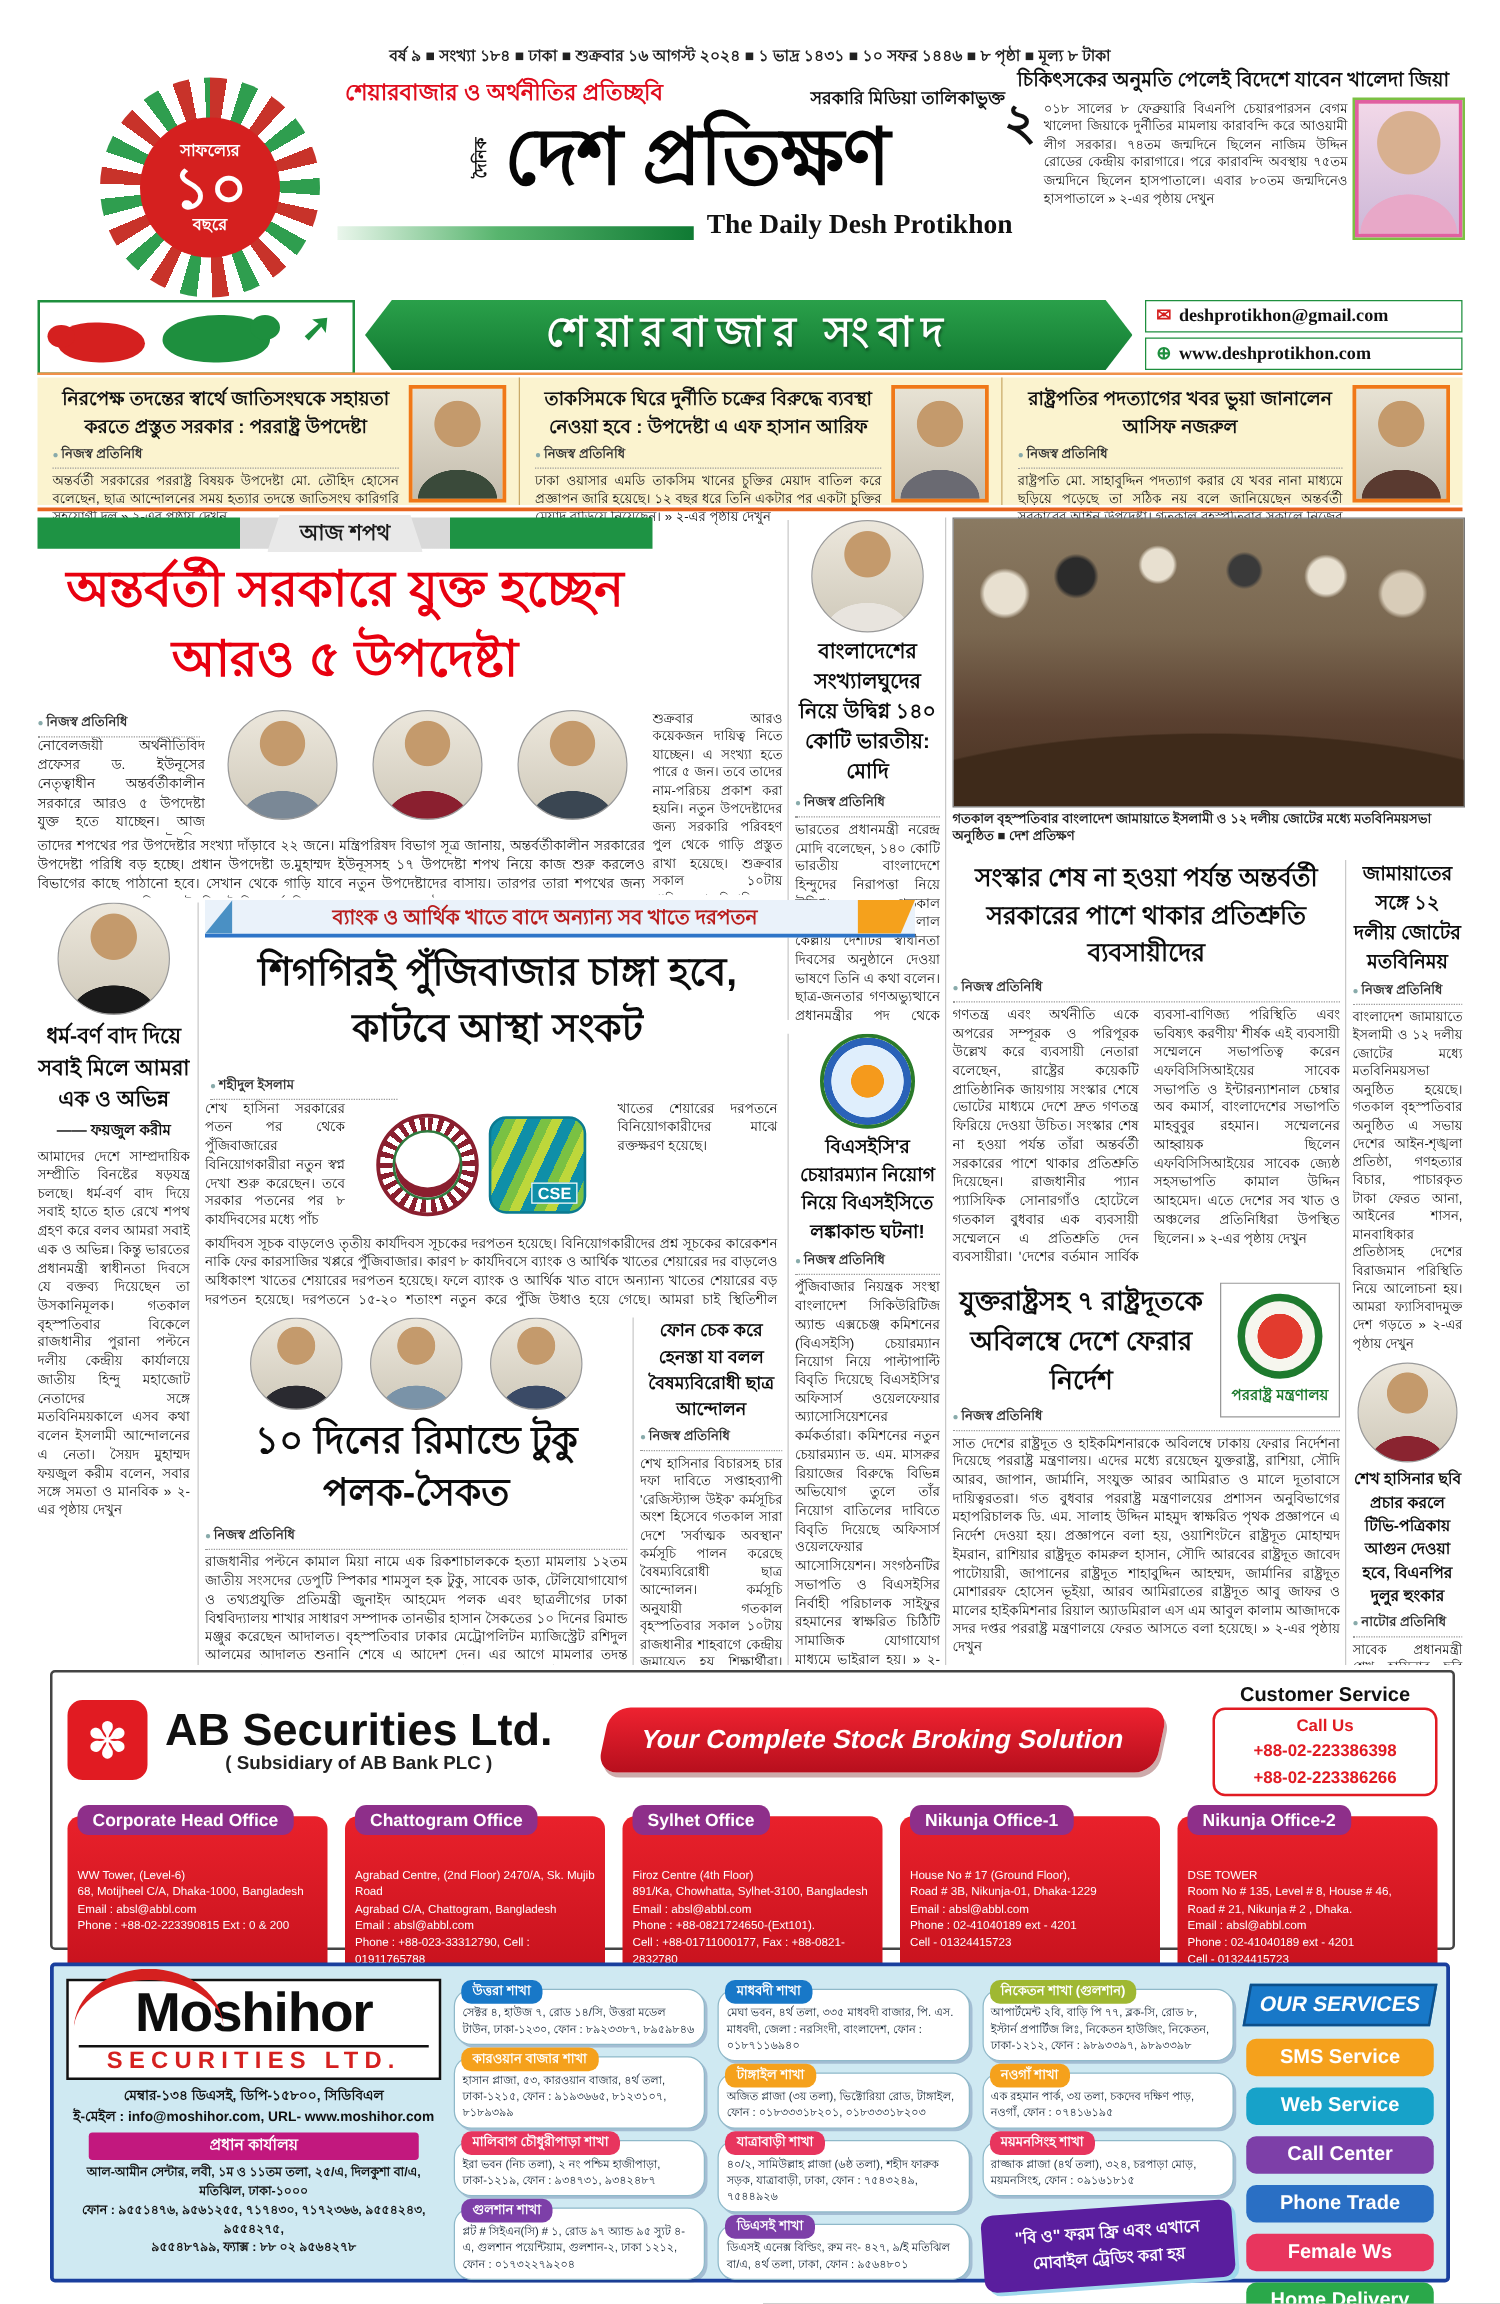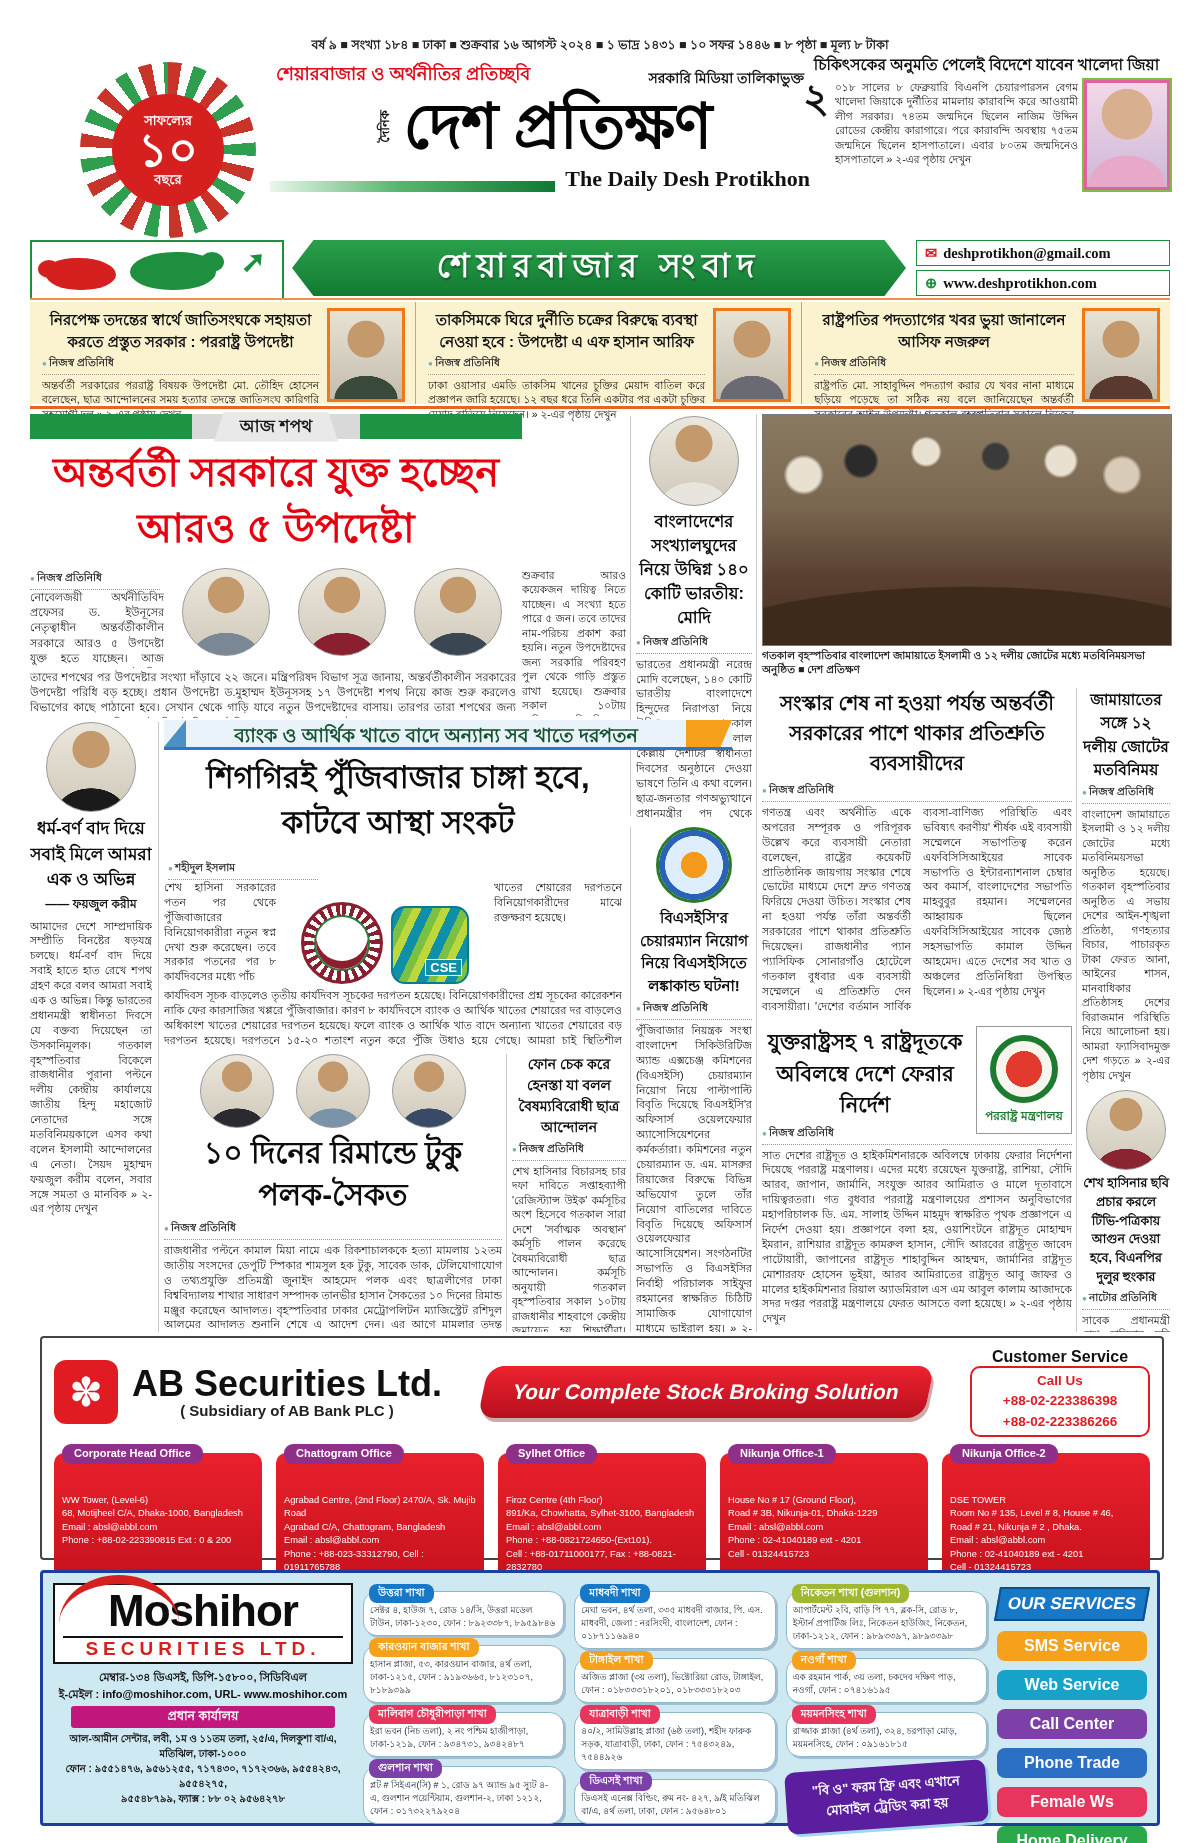--- a/index.html
+++ b/index.html
@@ -60,21 +60,21 @@
   .kickerbar{background:linear-gradient(90deg,#1e9344 0 33%,#d9d9d9 33% 67%,#1e9344 67%);
     display:flex;align-items:center;justify-content:center;}
   .kickerbar span{font-size:17px;font-weight:800;color:#1a1a1a;background:#e9e9e9;padding:1px 26px;
     clip-path:polygon(8% 0,92% 0,100% 100%,0 100%);}
   .lead-head{color:#e8000f;font-size:40px;font-weight:900;line-height:1.4;}
   .sec-head{font-weight:800;color:#0c0c0c;}
   
   .mkicker{display:flex;align-items:stretch;border-bottom:3px solid #2e75c8;background:#eaf2fa;}
   .mkicker .wedgeL{width:22px;background:#4a90c4;clip-path:polygon(0 100%,100% 0,100% 100%);}
   .mkicker .wedgeR{width:46px;background:#f5a11c;clip-path:polygon(0 0,100% 0,75% 100%,0 100%);margin-left:auto;}
-  .mkicker .t{font-size:19px;font-weight:900;color:#14532d;padding:1px 10px;white-space:nowrap;border-radius:13px;}
+  .mkicker .t{font-size:16px;font-weight:900;color:#b91c1c;padding:1px 10px;white-space:nowrap;border-radius:13px;}
   
   .dse{width:76px;height:76px;border-radius:50%;border:3px solid #8a1f2f;
     background:repeating-conic-gradient(#8a1f2f 0 7deg,#fff 7deg 14deg);position:relative;}
   .dse::after{content:"";position:absolute;inset:10px;border-radius:50%;background:#fff;
     border:2px solid #2f7a3e;box-shadow:inset 0 -8px 0 #8a1f2f;}
   .cse{width:74px;height:74px;border-radius:14px;background:#0f8fa8;position:relative;overflow:hidden;
     border:2px solid #0b7a90;}
   .cse::before{content:"";position:absolute;inset:0;
     background:repeating-linear-gradient(115deg,rgba(0,0,0,0) 0 10px,#7ac143 10px 18px,#bed73b 18px 26px);}
   .cse b{position:absolute;right:5px;bottom:6px;background:#0f8fa8;color:#fff;font-size:13px;padding:0 4px;border:1px solid #fff;}
@@ -103,21 +103,21 @@
     align-items:center;justify-content:center;font-size:40px;}
   .ab-name{font-size:36px;font-weight:800;color:#101010;line-height:1;}
   .ab-sub{font-size:15px;font-weight:bold;color:#222;}
   .ab-slogan{background:linear-gradient(180deg,#ee2230,#b70f1d);color:#fff;font-size:21px;font-weight:800;
     padding:14px 30px;border-radius:16px;transform:skewX(-12deg);box-shadow:3px 4px 0 #caa;}
   .ab-cs-t{font-size:16px;font-weight:800;}
   .ab-cs-box{border:2px solid #e11b22;border-radius:10px;color:#e11b22;font-weight:800;font-size:13.5px;
     padding:3px 8px;text-align:center;line-height:1.5;}
   .office{flex:1;background:linear-gradient(180deg,#e9212b,#c3101c);border-radius:10px;color:#fff;
     padding:14px 8px 6px;position:relative;font-size:9.3px;line-height:1.45;white-space:pre-line;}
-  .office .pill{position:absolute;top:-9px;left:8px;background:#8e2f8a;color:#fff;font-size:11px;
+  .office .pill{position:absolute;top:-9px;left:8px;background:#8e2f8a;color:#fff;font-size:14px;
     font-weight:800;padding:2px 12px;border-radius:9px;white-space:nowrap;}
   .mosh{background:#cfe9f2;border:3px solid #1a3f9e;border-radius:4px;display:flex;gap:10px;padding:10px;}
   .mosh-logo{background:#fff;border:2px solid #111;padding:4px 8px 2px;text-align:center;}
   .mosh-logo .m1{font-size:44px;font-weight:900;color:#0d0d0d;line-height:1;letter-spacing:-1px;position:relative;}
   .mosh-logo .m1::before{content:"";position:absolute;left:-4px;top:-14px;width:120px;height:40px;
     border-top:9px solid #d5201f;border-radius:50% 50% 0 0/100% 100% 0 0;}
   .mosh-logo .m2{font-size:19px;font-weight:900;color:#d5201f;letter-spacing:5px;border-top:2px solid #111;margin-top:3px;}
   .mosh-small{font-size:11px;font-weight:bold;text-align:center;color:#101010;line-height:1.5;}
   .headoff{background:#c2187e;color:#fff;font-weight:800;font-size:12.5px;text-align:center;border-radius:3px;
     padding:1px 0;margin:4px 18px 3px;}
@@ -289,21 +289,21 @@
     <div class="abs mkicker" style="left:134px;top:308px;width:568px;height:27px;">
       <span class="wedgeL"></span>
       <span class="t" style="flex:1;text-align:center;">ব্যাংক ও আর্থিক খাতে বাদে অন্যান্য সব খাতে দরপতন</span>
       <span class="wedgeR"></span>
     </div>
     <div class="abs sec-head ctr" style="left:134px;top:344px;width:468px;font-size:31px;line-height:1.45;">শিগগিরই পুঁজিবাজার চাঙ্গা হবে, কাটবে আস্থা সংকট</div>
     <div class="abs byline" style="left:138px;top:448px;width:150px;">শহীদুল ইসলাম</div>
     <div class="abs" style="left:134px;top:468px;width:458px;height:166px;overflow:hidden;">
       <div style="display:grid;grid-template-columns:112px 170px 1fr;gap:24px;">
         <div class="body-txt" style="font-size:10.8px;">শেখ হাসিনা সরকারের পতন পর থেকে পুঁজিবাজারের বিনিয়োগকারীরা নতুন স্বপ্ন দেখা শুরু করেছেন। তবে সরকার পতনের পর ৮ কার্যদিবসের মধ্যে পাঁচ</div>
-        <div style="display:flex;gap:8px;align-items:flex-end;justify-content:center;">
+        <div style="display:flex;gap:8px;align-items:center;justify-content:center;">
           <span class="dse"></span>
           <span class="cse">
               <b>CSE</b>
             </span>
         </div>
         <div class="body-txt" style="font-size:10.8px;">খাতের শেয়ারের দরপতনে বিনিয়োগকারীদের মাঝে রক্তক্ষরণ হয়েছে।</div>
       </div>
       <div class="body-txt" style="font-size:10.8px;margin-top:4px;">কার্যদিবস সূচক বাড়লেও তৃতীয় কার্যদিবস সূচকের দরপতন হয়েছে। বিনিয়োগকারীদের প্রশ্ন সূচকের কারেকশন নাকি ফের কারসাজির খপ্পরে পুঁজিবাজার। কারণ ৮ কার্যদিবসে ব্যাংক ও আর্থিক খাতের শেয়ারের দর বাড়লেও অধিকাংশ খাতের শেয়ারের দরপতন হয়েছে। ফলে ব্যাংক ও আর্থিক খাত বাদে অন্যান্য খাতের শেয়ারের বড় দরপতন হয়েছে। দরপতনে ১৫-২০ শতাংশ নতুন করে পুঁজি উধাও হয়ে গেছে। আমরা চাই স্থিতিশীল পুঁজিবাজার। যেখানে বিনিয়োগকারীরা নিরাপদে » ২-এর পৃষ্ঠায় দেখুন</div>
     </div>
 

